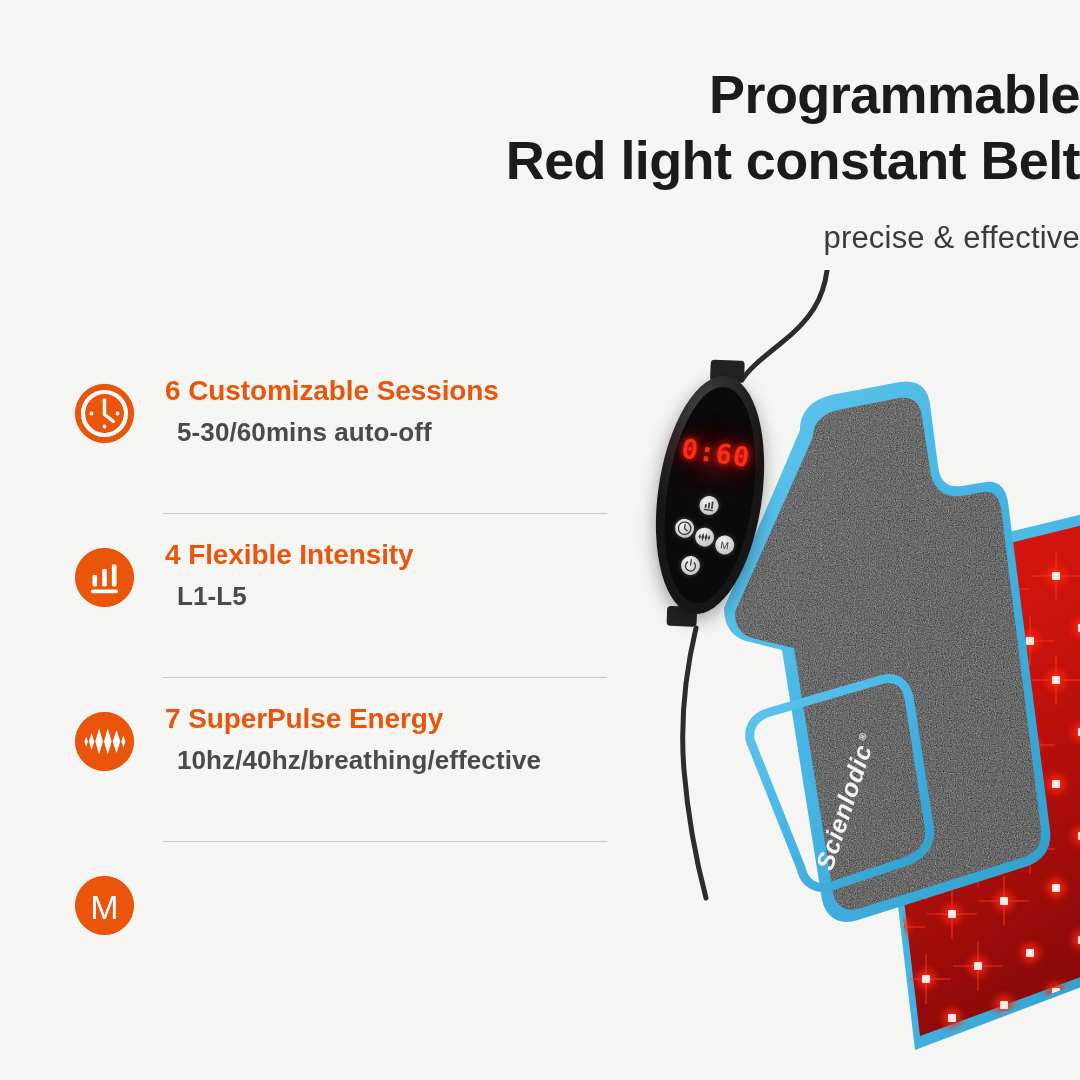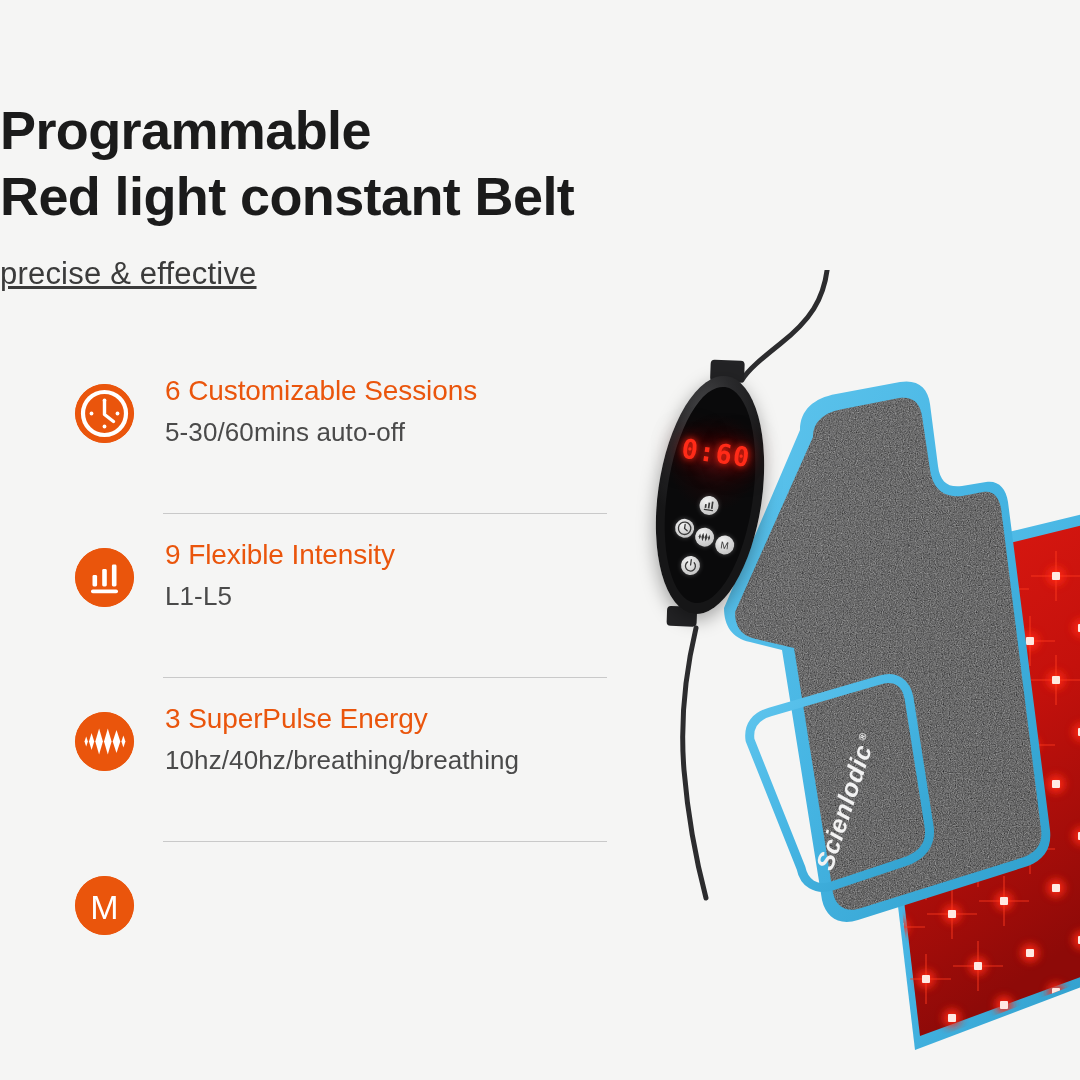--- a/index.html
+++ b/index.html
@@ -17,38 +17,36 @@
     background: #f5f5f4;
     overflow: hidden;
   }
 
   
   .header {
     position: absolute;
     left: 0;
     top: 62px;
     width: 1080px;
-    text-align: left;
-    margin-top: 36px;
+    text-align: right;
   }
   .title-line {
     font-size: 54px;
     font-weight: 700;
     color: #1b1b1b;
     letter-spacing: -0.6px;
     line-height: 1.22;
     white-space: nowrap;
   }
   .subtitle {
     margin-top: 26px;
     font-size: 31px;
     font-weight: 400;
     color: #3b3b3b;
     letter-spacing: 0.2px;
-    text-decoration: underline;
   }
 
   
   .features {
     position: absolute;
     left: 66px;
     top: 362px;
     width: 560px;
   }
   .feature {
@@ -70,34 +68,35 @@
   .f-icon svg { display: block; }
 
   .f-text {
     position: absolute;
     left: 99px;
     top: 12px;
     width: 460px;
   }
   .f-title {
     font-size: 28px;
-    font-weight: 400;
+    font-weight: 700;
     color: #ea550c;
     letter-spacing: -0.1px;
     line-height: 1.2;
     white-space: nowrap;
   }
   .f-sub {
     margin-top: 8px;
     font-size: 26px;
-    font-weight: 400;
+    font-weight: 700;
     color: #4a4a4a;
     letter-spacing: 0.1px;
     line-height: 1.25;
     white-space: nowrap;
+    margin-left: 12px;
   }
   .f-divider {
     position: absolute;
     left: 97px;
     bottom: 12px;
     width: 444px;
     height: 1px;
     background: #c9c9c9;
   }
 
@@ -227,43 +226,43 @@
       <div class="f-icon">
         <svg width="59" height="59" viewBox="0 0 59 59">
           <circle cx="29.5" cy="29.5" r="29.5" fill="#ea550c"></circle>
           <rect x="17.5" y="27" width="4.6" height="11.5" rx="1.4" fill="#ffffff"></rect>
           <rect x="27.2" y="21" width="4.6" height="17.5" rx="1.4" fill="#ffffff"></rect>
           <rect x="36.9" y="16.5" width="4.6" height="22" rx="1.4" fill="#ffffff"></rect>
           <rect x="16" y="41.5" width="27" height="3.7" rx="1.8" fill="#ffffff"></rect>
         </svg>
       </div>
       <div class="f-text">
-        <div class="f-title">9 Flexible Intensity</div>
+        <div class="f-title">4 Flexible Intensity</div>
         <div class="f-sub">L1-L5</div>
       </div>
       <div class="f-divider"></div>
     </div>
 
     <div class="feature">
       <div class="f-icon">
         <svg width="59" height="59" viewBox="0 0 59 59">
           <circle cx="29.5" cy="29.5" r="29.5" fill="#ea550c"></circle>
           <g fill="#ffffff">
             <path d="M14.0 29.5 L16.6 21.0 L19.2 29.5 L16.6 38.0 Z"></path>
             <path d="M20.3 29.5 L24.1 16.5 L27.9 29.5 L24.1 42.5 Z"></path>
             <path d="M29.0 29.5 L32.8 16.5 L36.6 29.5 L32.8 42.5 Z"></path>
             <path d="M37.7 29.5 L41.5 18.0 L45.3 29.5 L41.5 41.0 Z"></path>
             <path d="M46.4 29.5 L48.4 23.5 L50.4 29.5 L48.4 35.5 Z"></path>
             <path d="M9.5 29.5 L11.2 24.5 L12.9 29.5 L11.2 34.5 Z"></path>
           </g>
         </svg>
       </div>
       <div class="f-text">
-        <div class="f-title">3 SuperPulse Energy</div>
-        <div class="f-sub">10hz/40hz/breathing/breathing</div>
+        <div class="f-title">7 SuperPulse Energy</div>
+        <div class="f-sub">10hz/40hz/breathing/effective</div>
       </div>
       <div class="f-divider"></div>
     </div>
 
     <div class="feature last">
       <div class="f-icon">
         <svg width="59" height="59" viewBox="0 0 59 59">
           <circle cx="29.5" cy="29.5" r="29.5" fill="#ea550c"></circle>
           <text x="29.5" y="42.5" text-anchor="middle" font-family="Liberation Sans, sans-serif" font-size="34" fill="#ffffff">M</text>
         </svg>

